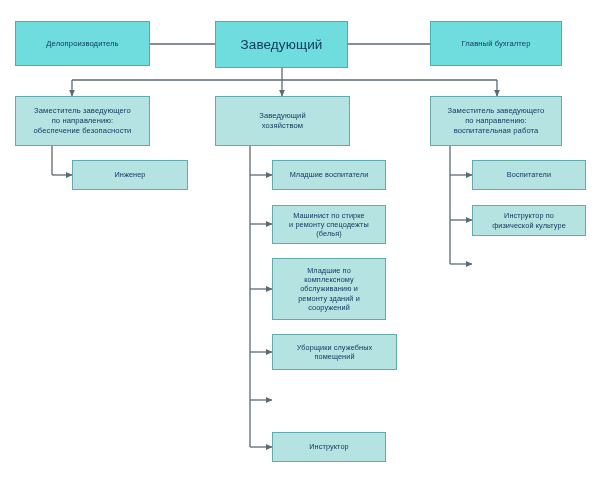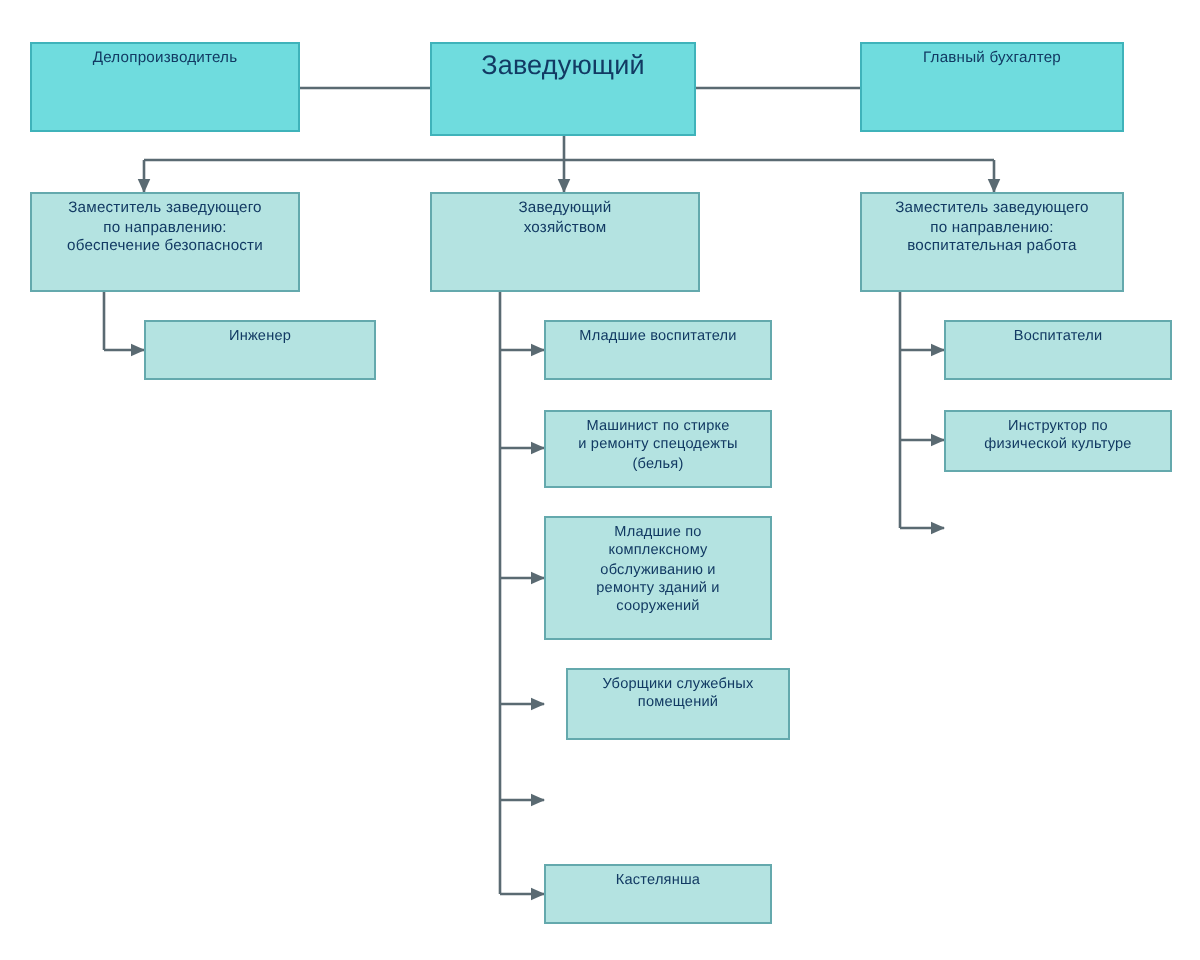--- a/index.html
+++ b/index.html
@@ -25,21 +25,21 @@
     left: 0;
     top: 0;
     width: 600px;
     height: 480px;
     pointer-events: none;
   }
   .node {
     position: absolute;
     box-sizing: border-box;
     display: flex;
-    align-items: flex-start;
+    align-items: center;
     justify-content: center;
     text-align: center;
     border: 1px solid #4A9A9E;
     color: #123A63;
     line-height: 1.28;
     padding: 2px 4px;
     letter-spacing: 0.1px;
   }
   .node.level-top {
     background: #6FDCDE;
@@ -155,28 +155,28 @@
   </div>
 
   <div class="node level-leaf size-sm" style="left:272px; top:258px; width:114px; height:62px;">
     <span class="node-label">Младшие по
 комплексному
 обслуживанию  и
 ремонту зданий и
 сооружений</span>
   </div>
 
-  <div class="node level-leaf size-sm" style="left:272px; top:334px; width:112px; height:36px;margin-left:11px;">
+  <div class="node level-leaf size-sm" style="left:272px; top:334px; width:125px; height:36px;">
     <span class="node-label">Уборщики служебных
 помещений</span>
   </div>
 
 
   <div class="node level-leaf size-sm" style="left:272px; top:432px; width:114px; height:30px;">
-    <span class="node-label">Кастелянша</span>
+    <span class="node-label">Инструктор</span>
   </div>
 
   <div class="node level-leaf size-sm" style="left:472px; top:160px; width:114px; height:30px;">
     <span class="node-label">Воспитатели</span>
   </div>
 
   <div class="node level-leaf size-sm" style="left:472px; top:205px; width:114px; height:31px;">
     <span class="node-label">Инструктор по
 физической культуре</span>
   </div>

